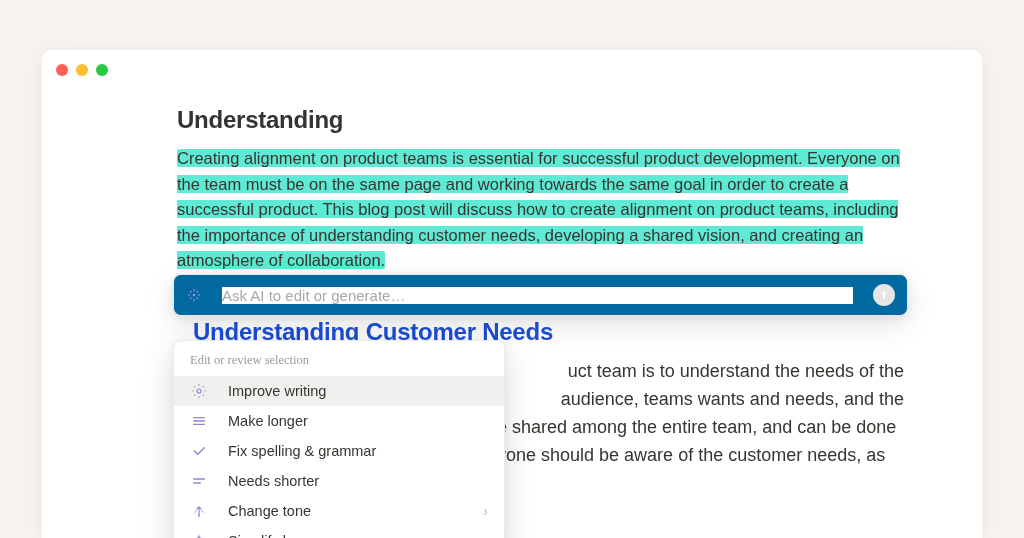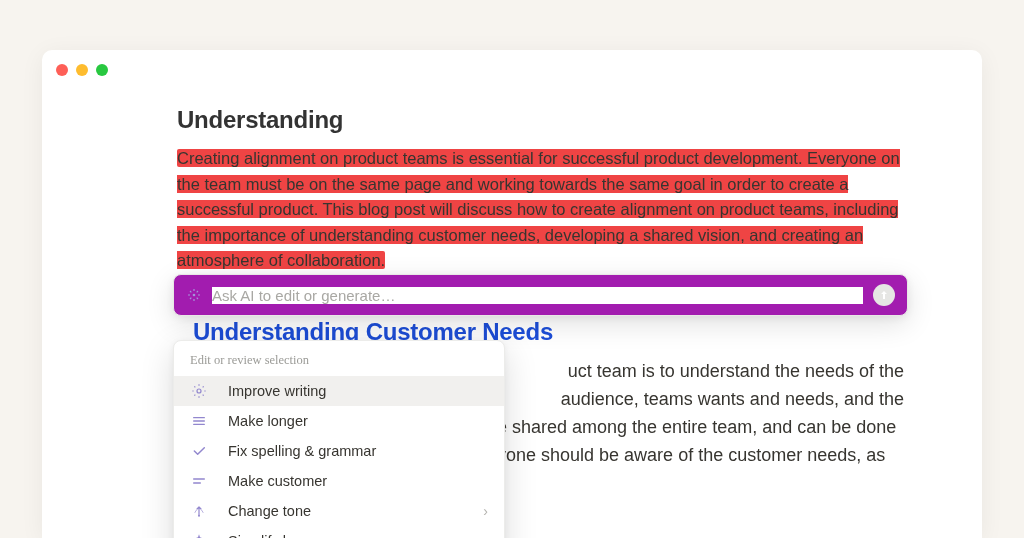--- a/index.html
+++ b/index.html
@@ -48,37 +48,37 @@
       color: #333;
       margin-bottom: 12px;
       letter-spacing: -0.01em;
     }
     .para {
       font-size: 16.5px;
       line-height: 1.55;
       color: #373530;
     }
     .para .highlight {
-      background: #ef4444;
+      background: #5eead4;
       border-radius: 2px;
     }
     .ai-input {
       position: absolute;
       top: 168px;
       left: -4px;
       right: -4px;
-      background: #a21caf;
+      background: #0369a1;
       border: 1px solid #e8e8e6;
       border-radius: 8px;
       box-shadow: 0 8px 28px rgba(0,0,0,0.12), 0 2px 8px rgba(0,0,0,0.06);
       height: 42px;
       display: flex;
       align-items: center;
       padding: 0 12px;
-      gap: 10px;
+      gap: 20px;
     }
     .ai-input .sparkle-icon {
       width: 16px;
       height: 16px;
       flex: 0 0 16px;
     }
     .ai-input input {
       flex: 1;
       border: none;
       outline: none;
@@ -234,21 +234,21 @@
         </span>
         <span class="menu-label">Fix spelling &amp; grammar</span>
       </div>
 
       <div class="menu-item">
         <span class="menu-icon">
           <svg viewBox="0 0 24 24" width="16" height="16" fill="none" stroke="currentColor" stroke-width="2" stroke-linecap="round">
             <path d="M4 9h16M4 15h10"></path>
           </svg>
         </span>
-        <span class="menu-label">Make customer</span>
+        <span class="menu-label">Needs shorter</span>
       </div>
 
       <div class="menu-item">
         <span class="menu-icon">
           <svg viewBox="0 0 24 24" width="16" height="16" fill="none" stroke="currentColor" stroke-width="1.8" stroke-linecap="round">
             <path d="M12 18V6M12 6l-3 3M12 6l3 3"></path>
             <circle cx="12" cy="19" r="1.5" fill="currentColor" stroke="none"></circle>
             <path d="M6 14c1-2 2-3 2-3M18 14c-1-2-2-3-2-3" stroke-width="1.2"></path>
           </svg>
         </span>

